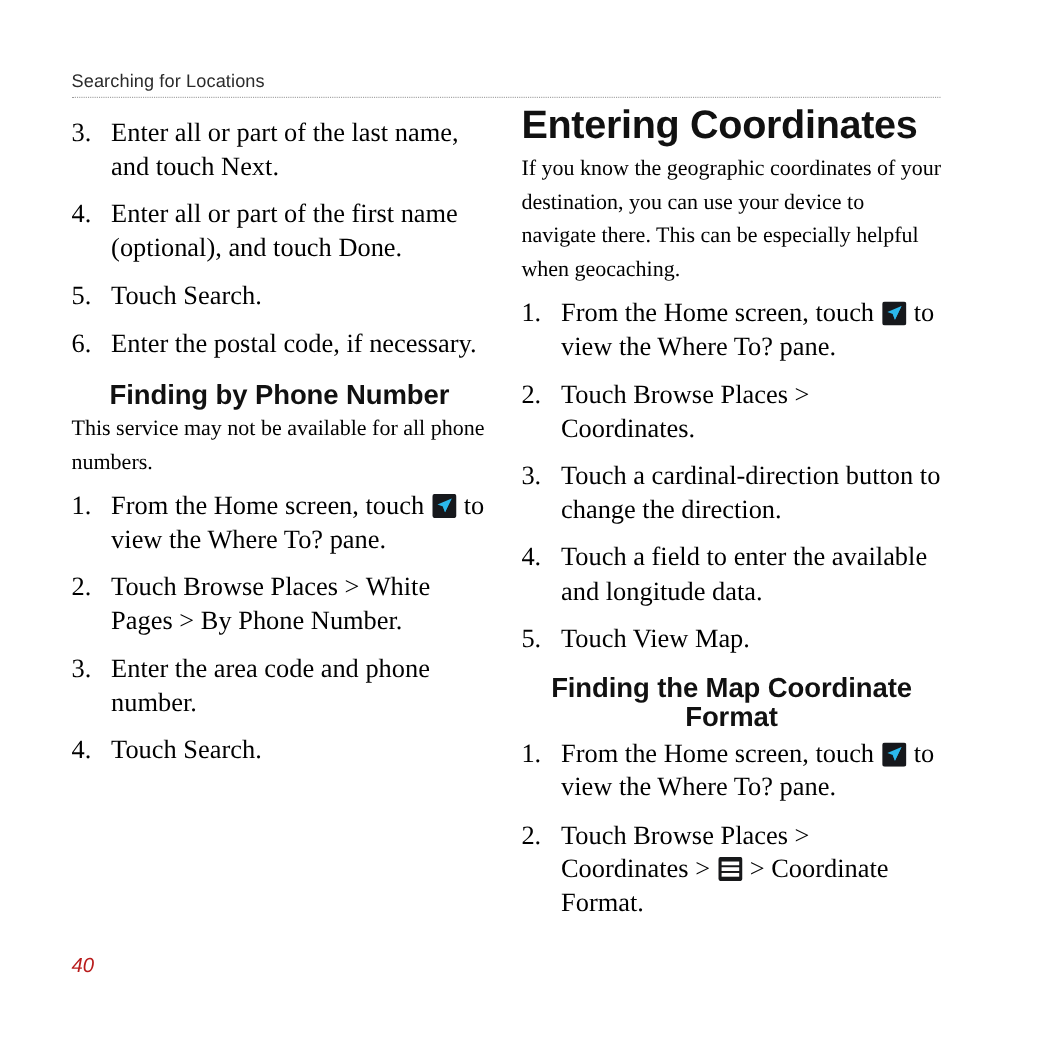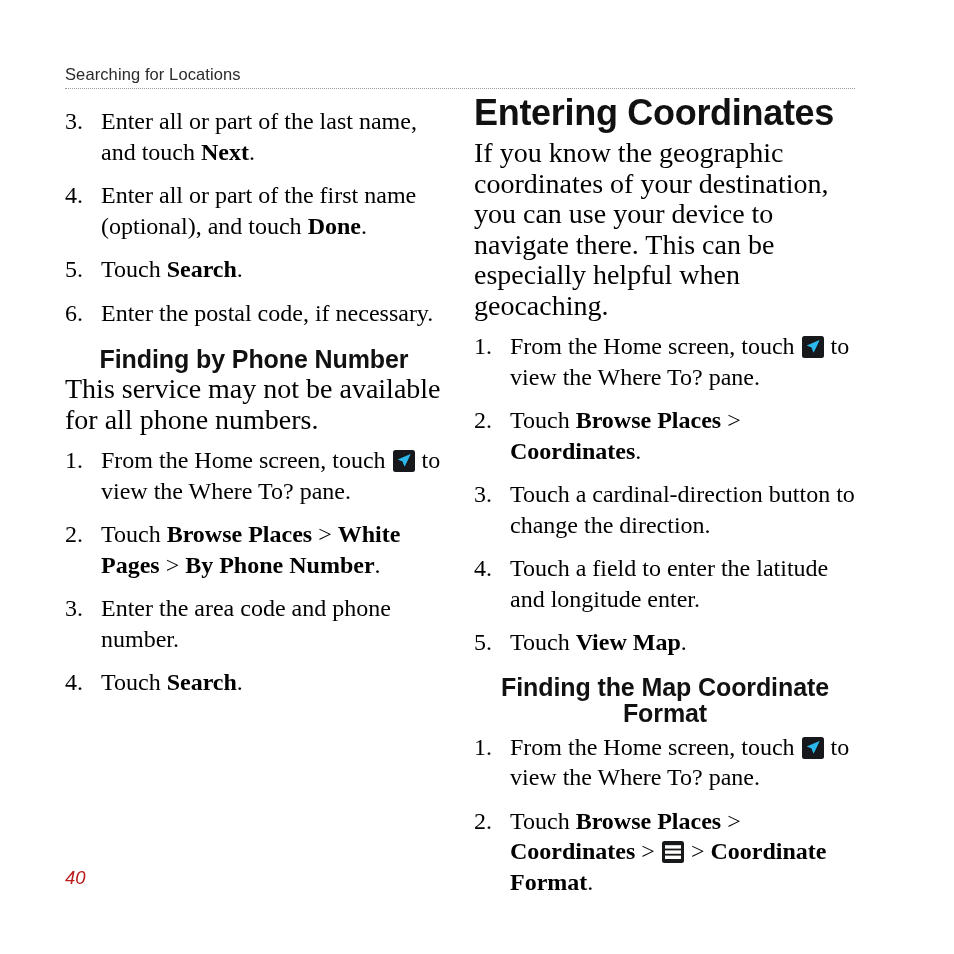--- a/index.html
+++ b/index.html
@@ -72,21 +72,21 @@
     line-height: 26px;
     margin: 18px 0 2px 0;
     letter-spacing: -0.1px;
     color: #111111;
     text-align: center;
   }
   h2.section.tight { margin-top: 16px; }
 
   
   p.body {
-    font-size: 28px;
+    font-size: 20px;
     line-height: 30.5px;
     margin: 0 0 4px 0;
     text-align: left;
   }
 
   
   ol.steps {
     list-style: none;
     margin: 10px 0 0 0;
     padding: 0;
@@ -102,21 +102,21 @@
   ol.steps > li:last-child { margin-bottom: 0; }
   ol.steps > li > .num {
     position: absolute;
     left: 0;
     top: 0;
     width: 30px;
     text-align: left;
     font-size: 24px;
     line-height: 30.5px;
   }
-  .b { font-weight: bold; }
+  .b { font-weight: normal; }
   .gt { font-weight: normal; }
 
   
   .icon-inline {
     display: inline-block;
     vertical-align: -4px;
     width: 22px;
     height: 22px;
     margin: 0 1px;
   }
@@ -185,21 +185,21 @@
     <p class="body">If you know the geographic coordinates of your destination, you can use your device to navigate there. This can be especially helpful when geocaching.</p>
 
     <ol class="steps" id="right-steps">
         <li><span class="num">1.</span><span><span>From the Home screen, touch </span><span class="icon-inline"><svg viewBox="0 0 22 22">
                 <rect x="0" y="0" width="22" height="22" rx="2.5" fill="#16181c"></rect>
                 <path d="M17.6 4.1 L4.7 9.6 L9.6 11.4 L11.6 16.6 Z" fill="#2cb8ec"></path>
                 <path d="M17.6 4.1 L9.6 11.4 L11.6 16.6 Z" fill="#2cb8ec" opacity="0.85"></path>
               </svg></span><span> to view the Where To? pane.</span></span></li>
         <li><span class="num">2.</span><span><span>Touch </span><span class="b">Browse Places</span><span class="gt"> &gt; </span><span class="b">Coordinates</span><span>.</span></span></li>
         <li><span class="num">3.</span><span><span>Touch a cardinal-direction button to change the direction.</span></span></li>
-        <li><span class="num">4.</span><span><span>Touch a field to enter the latitude and longitude enter.</span></span></li>
+        <li><span class="num">4.</span><span><span>Touch a field to enter the available and longitude data.</span></span></li>
         <li><span class="num">5.</span><span><span>Touch </span><span class="b">View Map</span><span>.</span></span></li>
       </ol>
 
     <h2 class="section tight">Finding the Map Coordinate Format</h2>
 
     <ol class="steps tight" id="right-steps2">
         <li><span class="num">1.</span><span><span>From the Home screen, touch </span><span class="icon-inline"><svg viewBox="0 0 22 22">
                 <rect x="0" y="0" width="22" height="22" rx="2.5" fill="#16181c"></rect>
                 <path d="M17.6 4.1 L4.7 9.6 L9.6 11.4 L11.6 16.6 Z" fill="#2cb8ec"></path>
                 <path d="M17.6 4.1 L9.6 11.4 L11.6 16.6 Z" fill="#2cb8ec" opacity="0.85"></path>

